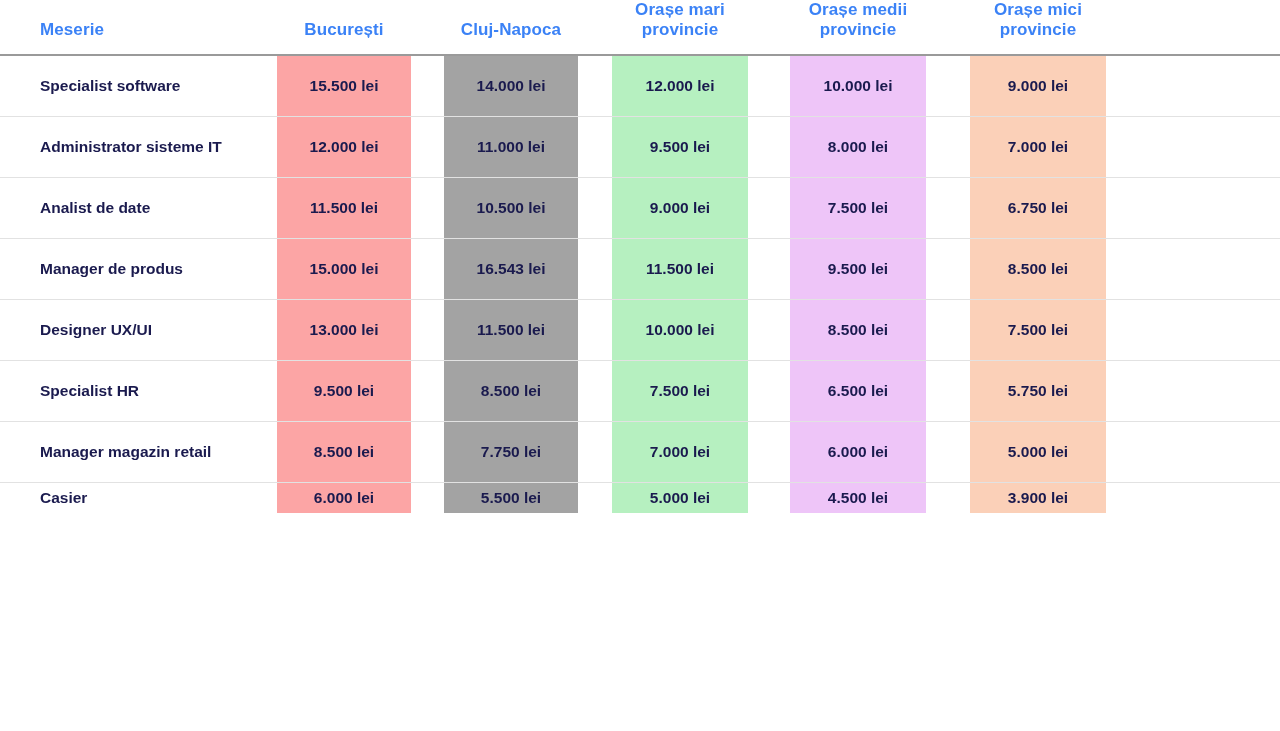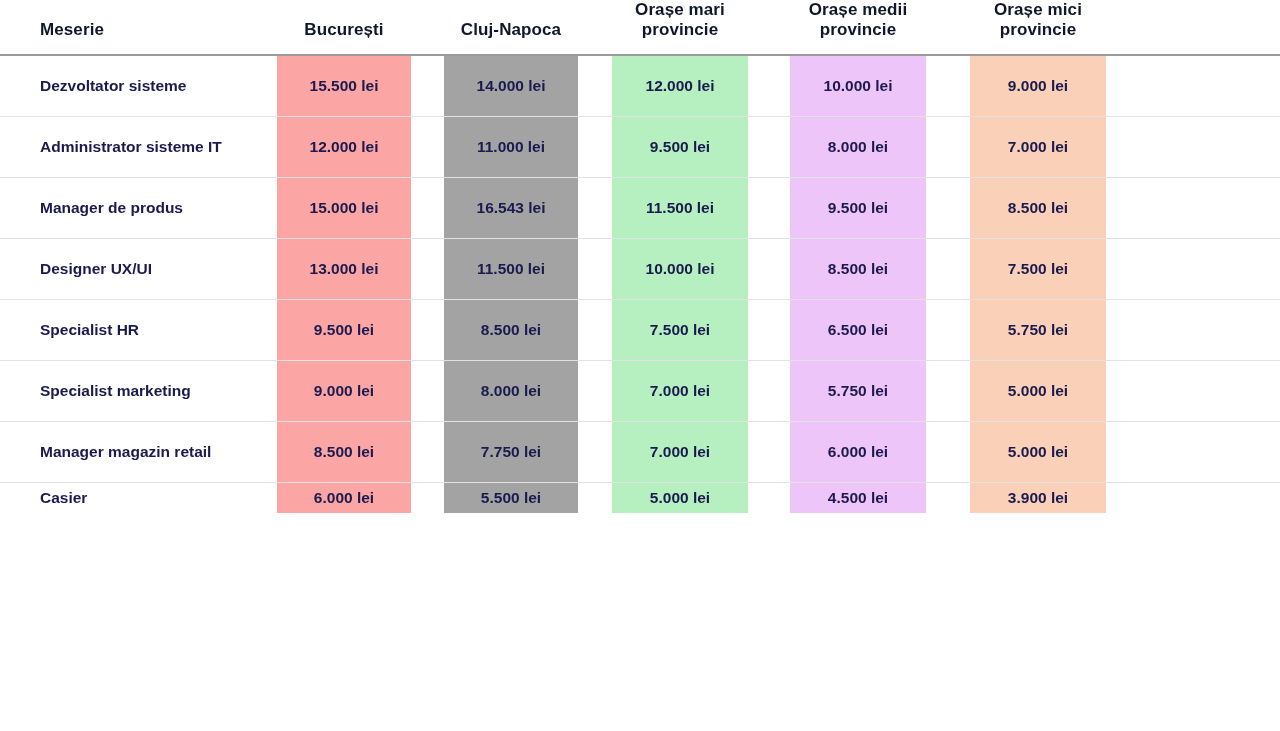--- a/index.html
+++ b/index.html
@@ -31,21 +31,21 @@
   table.salary-table col.c-mari    { width: 136px; }
   table.salary-table col.c-gap3    { width: 42px; }
   table.salary-table col.c-medii   { width: 136px; }
   table.salary-table col.c-gap4    { width: 44px; }
   table.salary-table col.c-mici    { width: 136px; }
   table.salary-table col.c-gap5    { width: 174px; }
 
   thead th {
     font-size: 17px;
     font-weight: bold;
-    color: #0f172a;
+    color: #3b82f6;
     padding: 0 0 14px 0;
     vertical-align: bottom;
     text-align: center;
     border-bottom: 2px solid #9a9a9a;
     background: #ffffff;
     letter-spacing: 0.1px;
   }
   thead th.job-head {
     text-align: left;
     padding-left: 40px;
@@ -113,21 +113,21 @@
         <th>Orașe mari provincie</th>
         <th class="spacer-head"></th>
         <th>Orașe medii provincie</th>
         <th class="spacer-head"></th>
         <th>Orașe mici provincie</th>
         <th class="spacer-head"></th>
       </tr>
     </thead>
     <tbody>
         <tr>
-          <td class="job">Dezvoltator sisteme</td>
+          <td class="job">Specialist software</td>
           <td class="col-buc">15.500 lei</td>
           <td class="spacer"></td>
           <td class="col-cluj">14.000 lei</td>
           <td class="spacer"></td>
           <td class="col-mari">12.000 lei</td>
           <td class="spacer"></td>
           <td class="col-medii">10.000 lei</td>
           <td class="spacer"></td>
           <td class="col-mici">9.000 lei</td>
           <td class="spacer"></td>
@@ -139,20 +139,33 @@
           <td class="col-cluj">11.000 lei</td>
           <td class="spacer"></td>
           <td class="col-mari">9.500 lei</td>
           <td class="spacer"></td>
           <td class="col-medii">8.000 lei</td>
           <td class="spacer"></td>
           <td class="col-mici">7.000 lei</td>
           <td class="spacer"></td>
         </tr>
         <tr>
+          <td class="job">Analist de date</td>
+          <td class="col-buc">11.500 lei</td>
+          <td class="spacer"></td>
+          <td class="col-cluj">10.500 lei</td>
+          <td class="spacer"></td>
+          <td class="col-mari">9.000 lei</td>
+          <td class="spacer"></td>
+          <td class="col-medii">7.500 lei</td>
+          <td class="spacer"></td>
+          <td class="col-mici">6.750 lei</td>
+          <td class="spacer"></td>
+        </tr>
+        <tr>
           <td class="job">Manager de produs</td>
           <td class="col-buc">15.000 lei</td>
           <td class="spacer"></td>
           <td class="col-cluj">16.543 lei</td>
           <td class="spacer"></td>
           <td class="col-mari">11.500 lei</td>
           <td class="spacer"></td>
           <td class="col-medii">9.500 lei</td>
           <td class="spacer"></td>
           <td class="col-mici">8.500 lei</td>
@@ -175,33 +188,20 @@
           <td class="job">Specialist HR</td>
           <td class="col-buc">9.500 lei</td>
           <td class="spacer"></td>
           <td class="col-cluj">8.500 lei</td>
           <td class="spacer"></td>
           <td class="col-mari">7.500 lei</td>
           <td class="spacer"></td>
           <td class="col-medii">6.500 lei</td>
           <td class="spacer"></td>
           <td class="col-mici">5.750 lei</td>
-          <td class="spacer"></td>
-        </tr>
-        <tr>
-          <td class="job">Specialist marketing</td>
-          <td class="col-buc">9.000 lei</td>
-          <td class="spacer"></td>
-          <td class="col-cluj">8.000 lei</td>
-          <td class="spacer"></td>
-          <td class="col-mari">7.000 lei</td>
-          <td class="spacer"></td>
-          <td class="col-medii">5.750 lei</td>
-          <td class="spacer"></td>
-          <td class="col-mici">5.000 lei</td>
           <td class="spacer"></td>
         </tr>
         <tr>
           <td class="job">Manager magazin retail</td>
           <td class="col-buc">8.500 lei</td>
           <td class="spacer"></td>
           <td class="col-cluj">7.750 lei</td>
           <td class="spacer"></td>
           <td class="col-mari">7.000 lei</td>
           <td class="spacer"></td>

